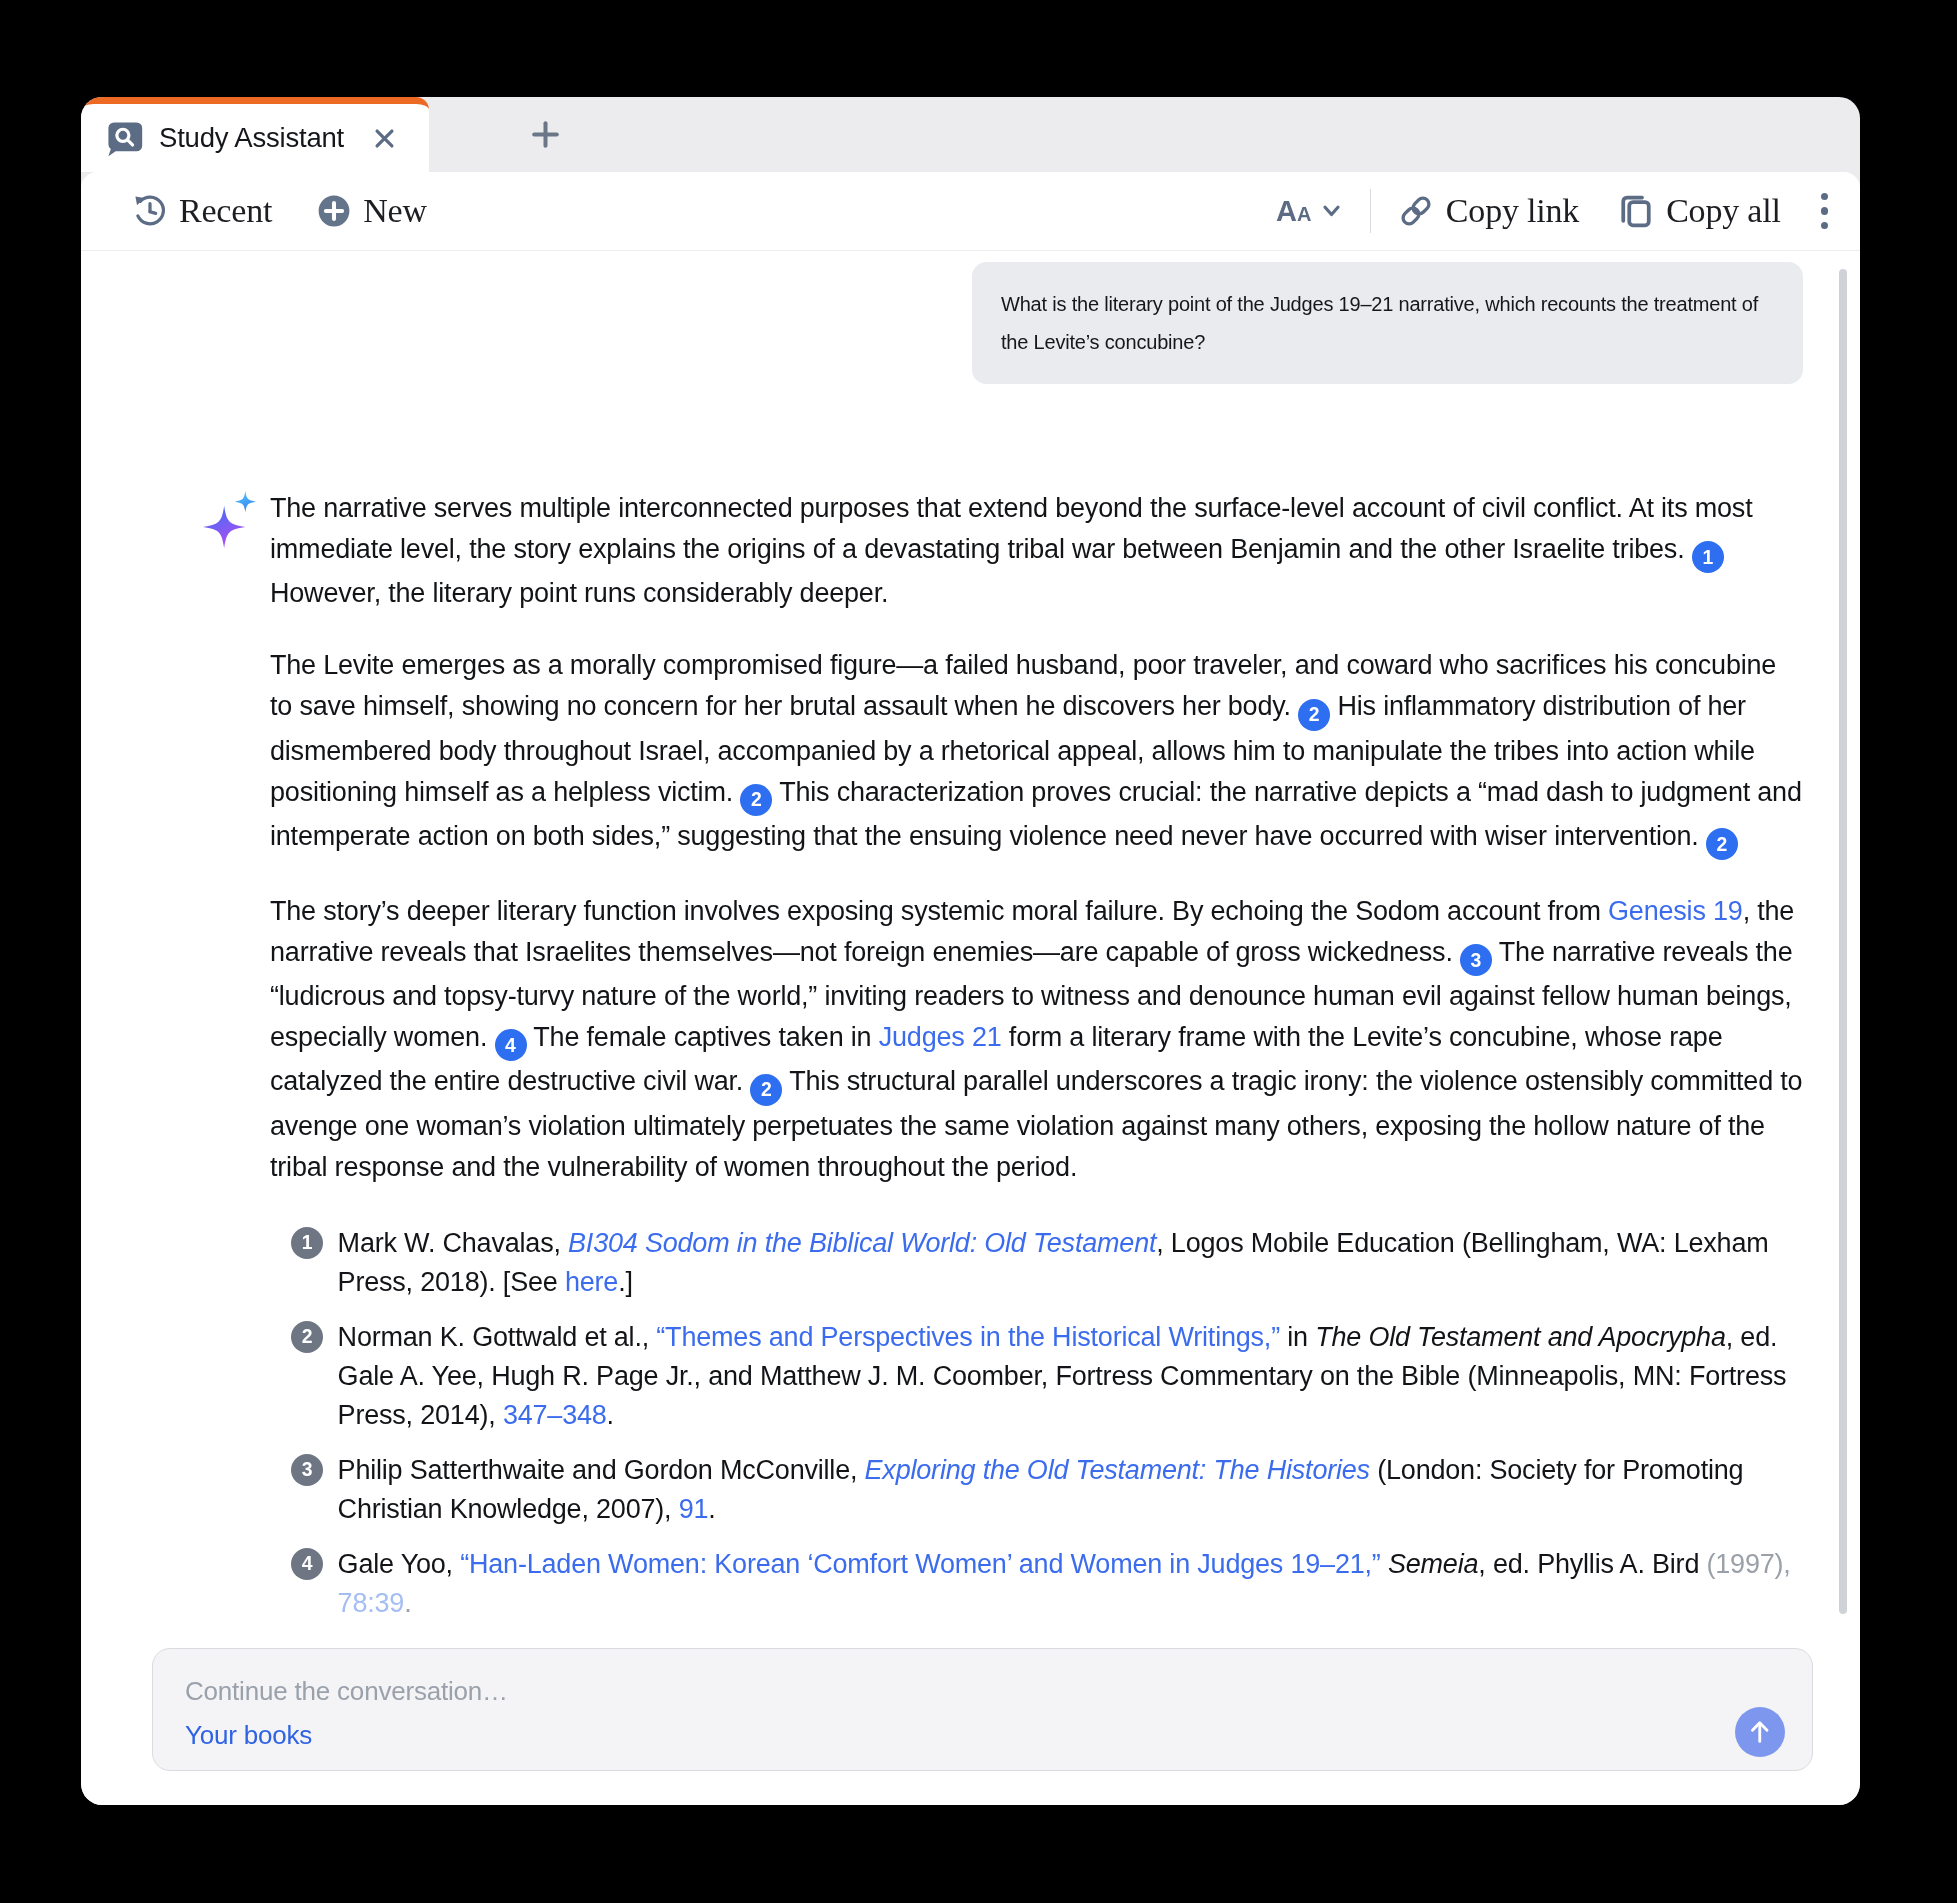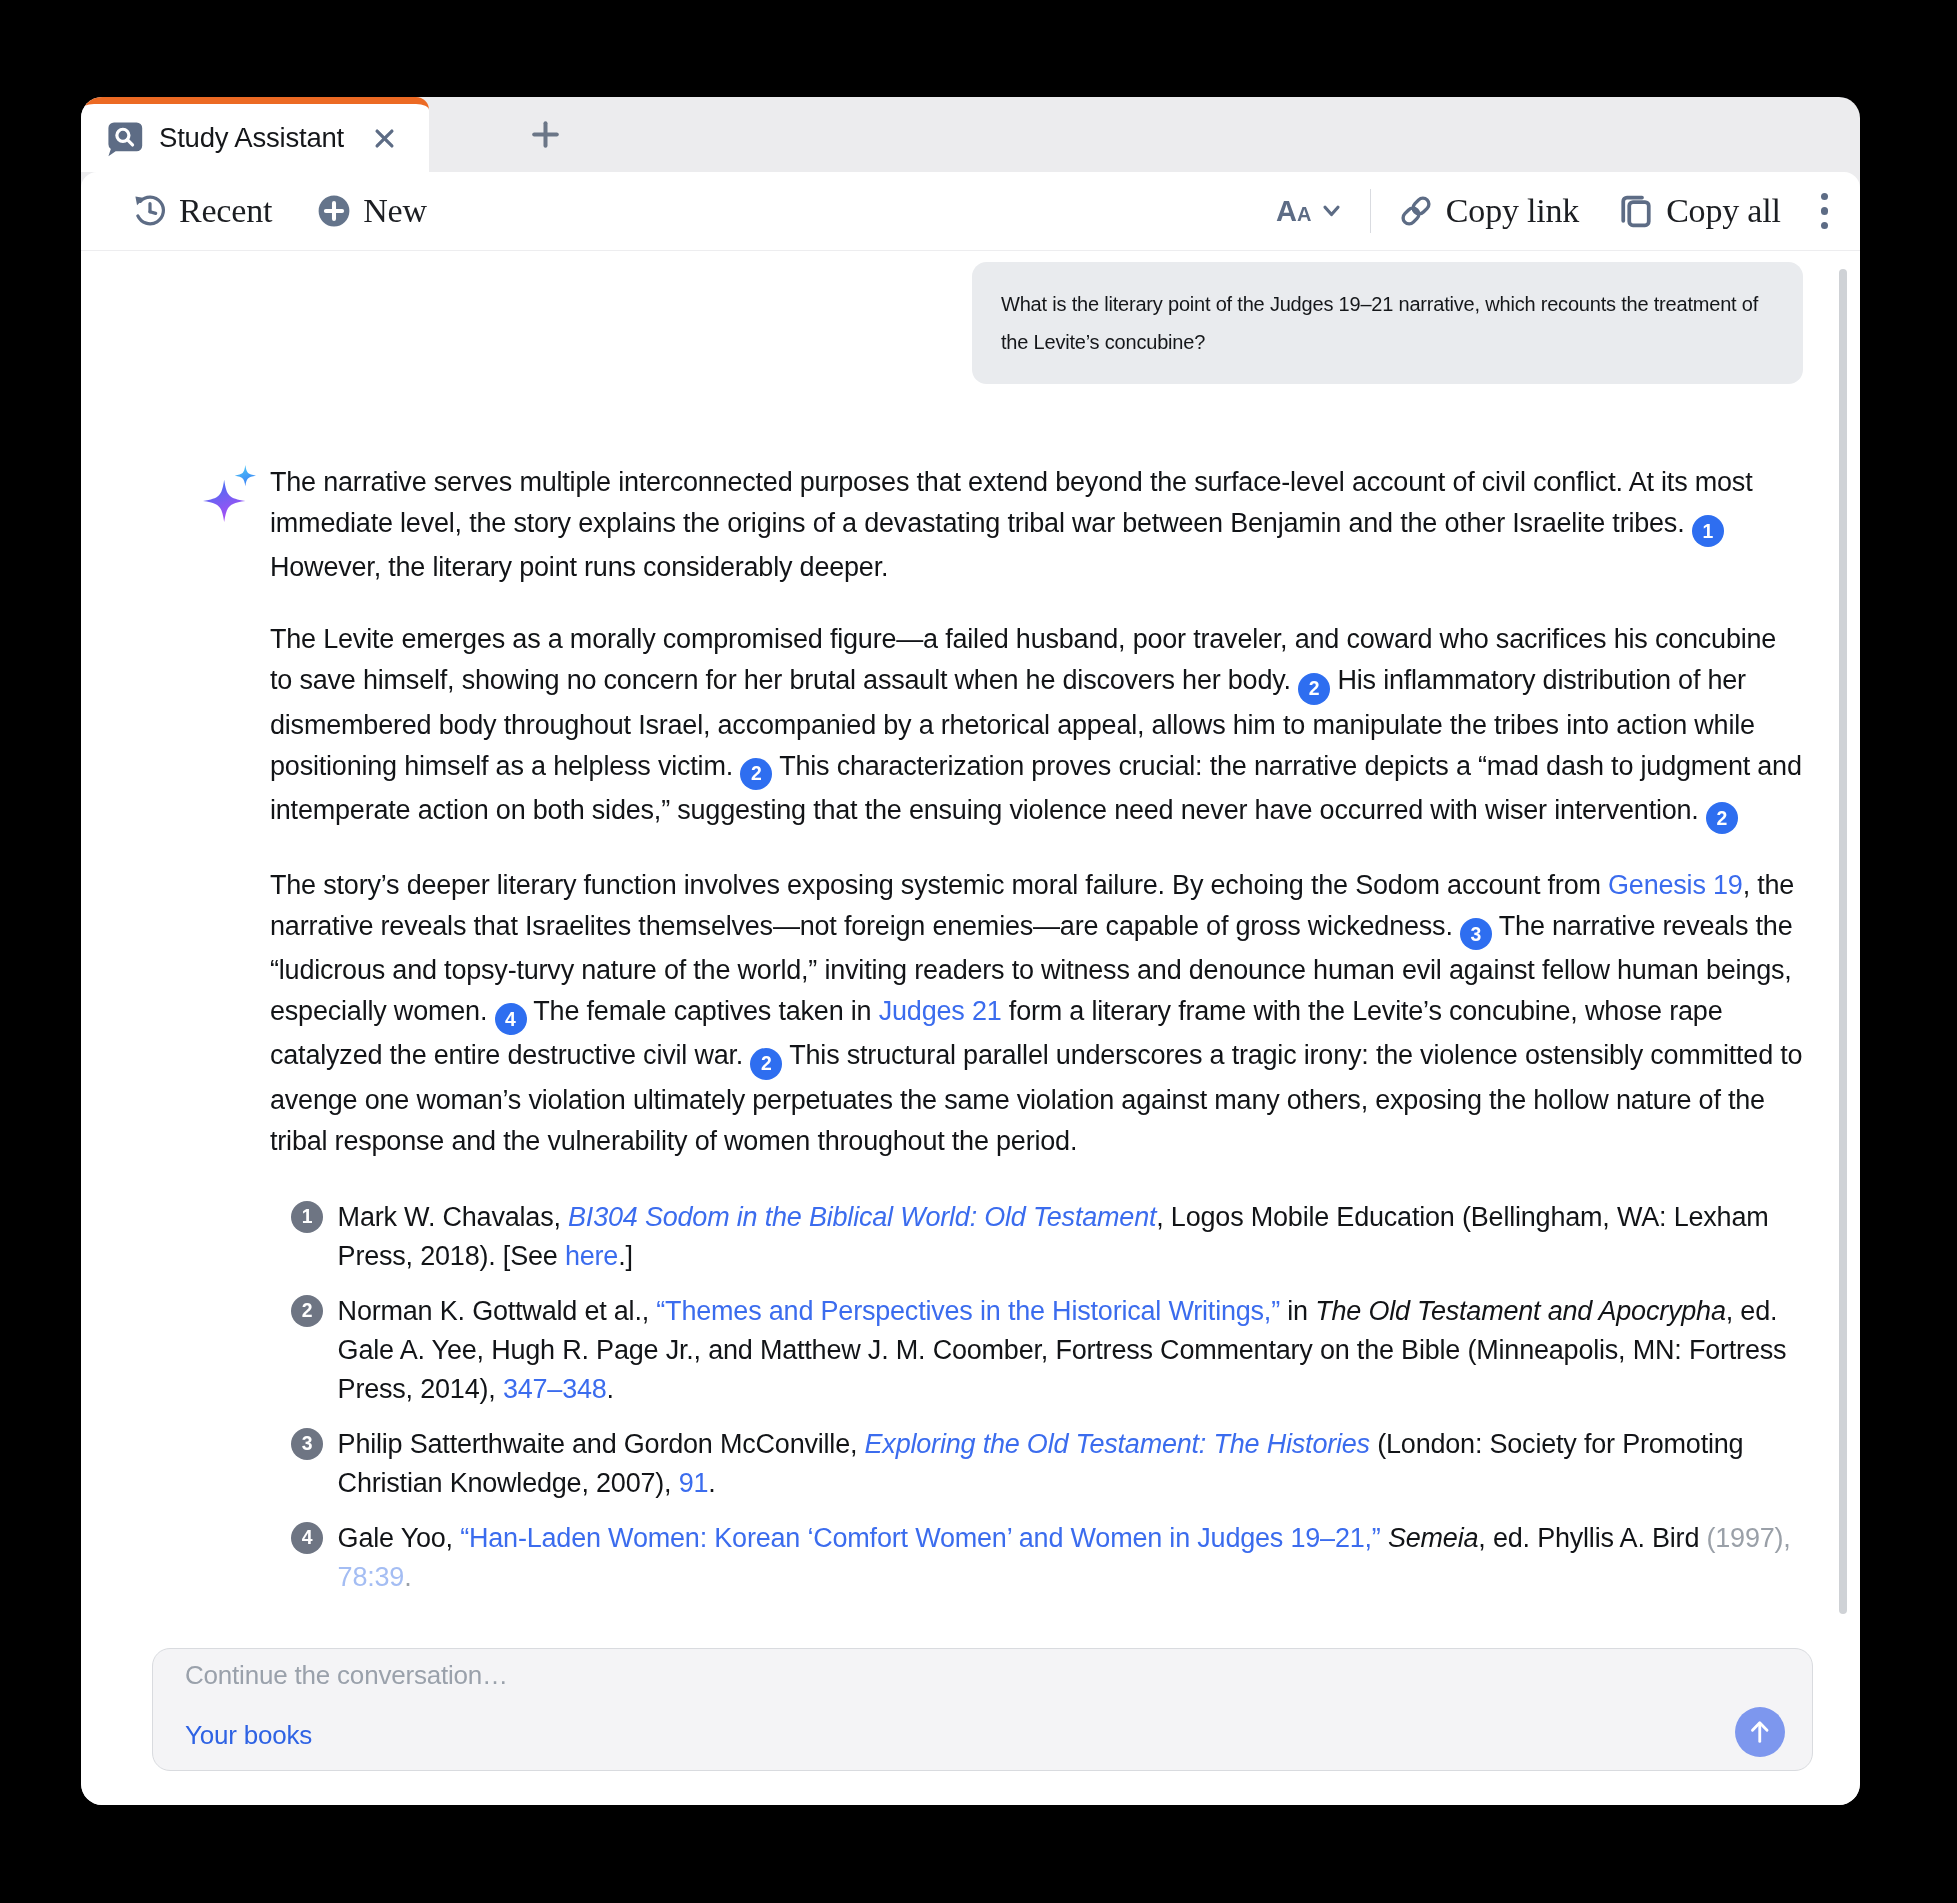--- a/index.html
+++ b/index.html
@@ -46,21 +46,21 @@
   
   .messages{
     flex:1;overflow:hidden;position:relative;
     padding:11.3px 57px 0 122px;box-sizing:border-box;
   }
   .bubble{
     margin-left:auto;width:831px;box-sizing:border-box;
     background:#e9ebee;border-radius:14.6px;padding:23px 29px;
     font-size:20px;line-height:38px;color:#15171a;letter-spacing:-0.2px;
   }
-  .answer{display:flex;margin-top:78px;}
+  .answer{display:flex;margin-top:104px;}
   .sparkle-col{width:67px;flex:none;padding-top:3.2px;}
   .answer-body{flex:1;font-size:27px;line-height:41px;color:#121417;letter-spacing:-0.2px;}
   .answer-body p{margin:0 0 31px 0;}
   .cite-badge{
     display:inline-flex;width:32px;height:32px;border-radius:50%;
     background:#2e6ef0;color:#fff;font-size:19.4px;font-weight:bold;
     align-items:center;justify-content:center;vertical-align:-5.7px;
     letter-spacing:0;cursor:pointer;
   }
   a.link{color:#3b6cee;text-decoration:none;cursor:pointer;}
@@ -79,21 +79,21 @@
   
   .scroll-thumb{
     position:absolute;right:13px;top:97px;width:8px;height:1345px;
     background:#cfd2d6;border-radius:4.9px;
   }
   
   .composer{flex:none;margin:0 47px 34px 71px;}
   .composer-box{
     height:123px;box-sizing:border-box;position:relative;
     background:#f4f4f6;border:1.6px solid #d9dbdf;border-radius:18px;
-    padding:11px 32px;
+    padding:27px 32px;
   }
   .placeholder{font-size:26px;color:#9aa1ab;letter-spacing:-0.2px;}
   .your-books{position:absolute;left:32px;bottom:19.4px;font-size:26px;color:#2f63e4;
     letter-spacing:-0.2px;cursor:pointer;text-decoration:none;}
   .send-btn{
     position:absolute;right:27.5px;bottom:13px;width:50px;height:50px;border-radius:50%;
     background:#7d97ee;display:flex;align-items:center;justify-content:center;cursor:pointer;
   }
   svg{display:block;}
 </style>

